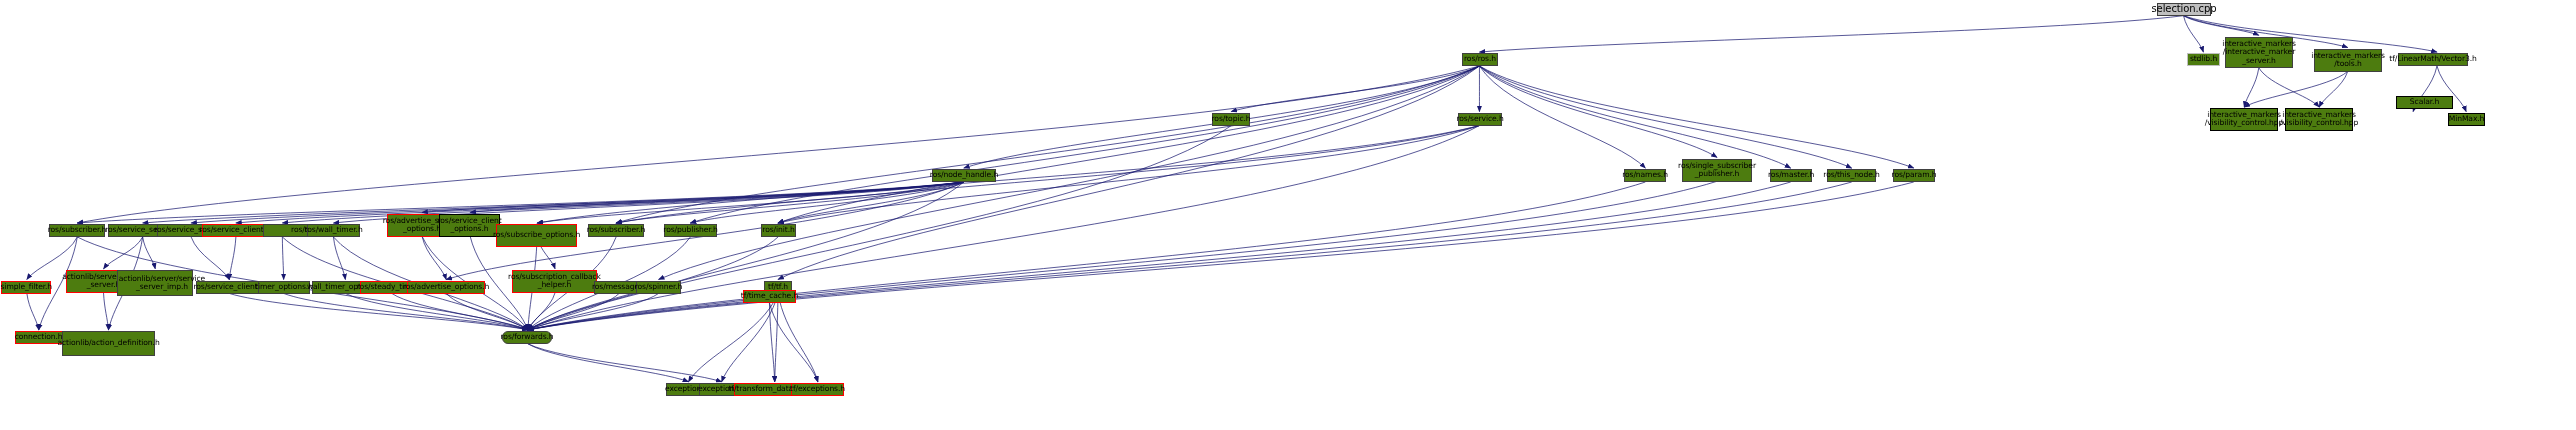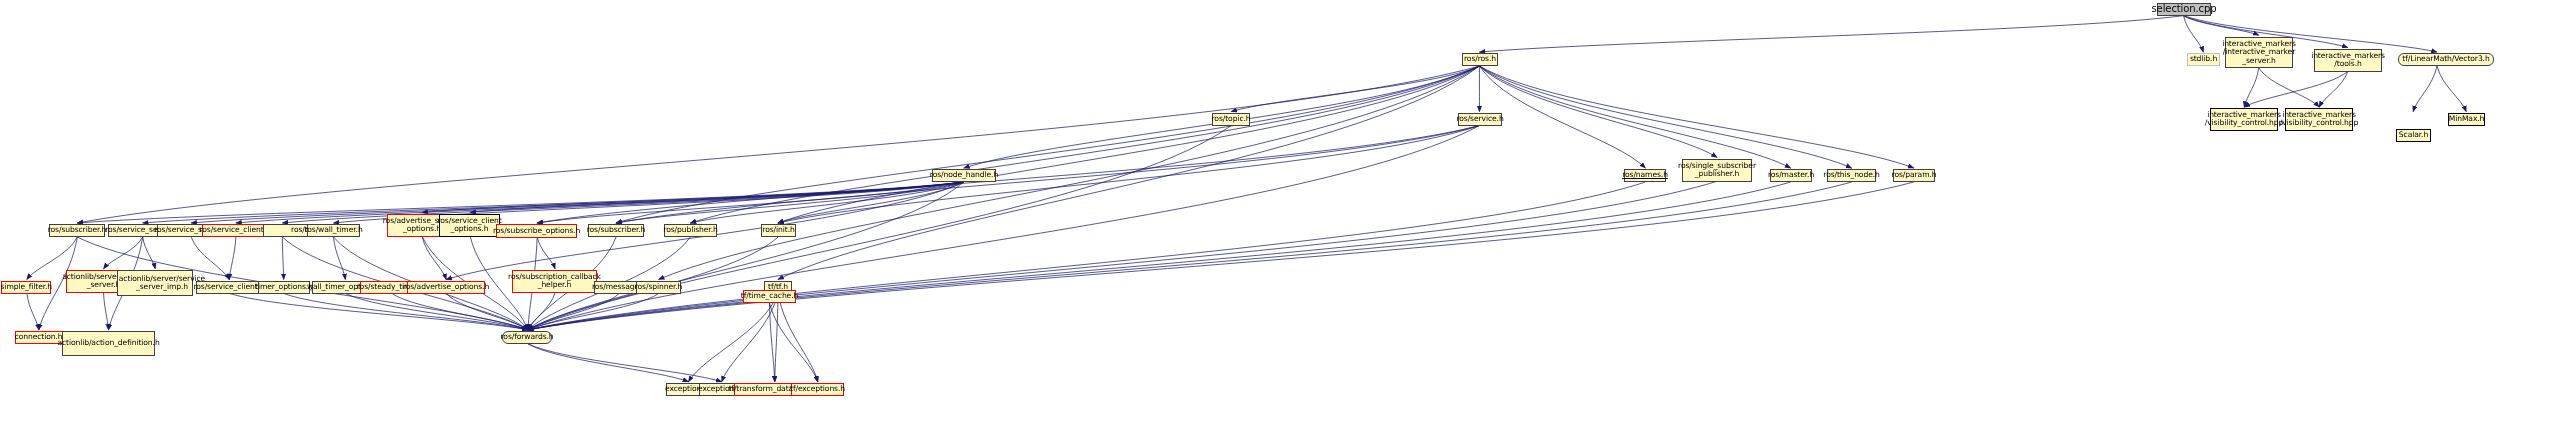--- a/index.html
+++ b/index.html
@@ -12,21 +12,21 @@
     overflow:hidden;
   }
   #edges{position:absolute;left:0;top:0;width:2576px;height:430px;}
   .node{
     position:absolute;
     box-sizing:border-box;
     display:flex;
     align-items:center;
     justify-content:center;
     text-align:center;
-    background:#fef9c3;
+    background:#4d7c0f;
     border:0.7px solid #000000;
     color:#000000;
     font-size:7.6px;
     line-height:8.3px;
     letter-spacing:-0.1px;
     white-space:pre-line;
     z-index:5;
   }
   .node.root{
     background:#bfbfbf;
@@ -139,48 +139,48 @@
       </g>
   </svg>
   <div id="node-layer">
       <div class="node root" style="left: 2157px; top: 3.1px; width: 54px; height: 12.6px;">selection.cpp</div>
       <div class="node grey" style="left: 2187px; top: 53px; width: 33px; height: 12.6px;">stdlib.h</div>
       <div class="node thick" style="left: 2225px; top: 37px; width: 68px; height: 31px;">interactive_markers
 /interactive_marker
 _server.h</div>
       <div class="node thick" style="left: 2314px; top: 49px; width: 68px; height: 22.6px;">interactive_markers
 /tools.h</div>
-      <div class="node thick" style="left: 2398px; top: 53px; width: 96px; height: 12.6px; border-radius: 6px;">tf/LinearMath/Vector3.h</div>
+      <div class="node thick" style="left: 2398px; top: 53px; width: 70px; height: 12.6px;">tf/LinearMath/Vector3.h</div>
       <div class="node " style="left: 2210px; top: 108px; width: 68px; height: 22.6px;">interactive_markers
 /visibility_control.hpp</div>
       <div class="node " style="left: 2285px; top: 108px; width: 68px; height: 22.6px;">interactive_markers
 /visibility_control.hpp</div>
-      <div class="node " style="left: 2396px; top: 129px; width: 35px; height: 12.6px;">Scalar.h</div>
+      <div class="node " style="left: 2396px; top: 96px; width: 57px; height: 12.6px;">Scalar.h</div>
       <div class="node " style="left: 2448px; top: 113px; width: 37px; height: 12.6px;">MinMax.h</div>
       <div class="node thick" style="left: 1462px; top: 53px; width: 36px; height: 12.6px;">ros/ros.h</div>
       <div class="node thick" style="left: 1212px; top: 113px; width: 38px; height: 12.6px;">ros/topic.h</div>
       <div class="node thick" style="left: 1458px; top: 113px; width: 44px; height: 12.6px;">ros/service.h</div>
       <div class="node thick" style="left: 932px; top: 169px; width: 64px; height: 12.6px;">ros/node_handle.h</div>
-      <div class="node thick" style="left: 1624px; top: 169px; width: 42px; height: 12.6px; text-decoration: underline;">ros/names.h</div>
+      <div class="node thick" style="left: 1624px; top: 169px; width: 42px; height: 12.6px;">ros/names.h</div>
       <div class="node thick" style="left: 1682px; top: 159px; width: 70px; height: 22.6px;">ros/single_subscriber
 _publisher.h</div>
       <div class="node thick" style="left: 1770px; top: 169px; width: 42px; height: 12.6px;">ros/master.h</div>
       <div class="node thick" style="left: 1827px; top: 169px; width: 49px; height: 12.6px;">ros/this_node.h</div>
       <div class="node thick" style="left: 1893px; top: 169px; width: 42px; height: 12.6px;">ros/param.h</div>
       <div class="node thick" style="left: 49px; top: 224px; width: 56px; height: 12.6px;">ros/subscriber.h</div>
       <div class="node thick" style="left: 108px; top: 224px; width: 68px; height: 12.6px;">ros/service_server.h</div>
       <div class="node thick" style="left: 157px; top: 224px; width: 68px; height: 12.6px;">ros/service_server.h</div>
       <div class="node red" style="left: 202px; top: 224px; width: 66px; height: 12.6px;">ros/service_client.h</div>
       <div class="node thick" style="left: 263px; top: 224px; width: 38px; height: 12.6px; padding-left: 47px;">ros/timer.h</div>
       <div class="node thick" style="left: 307px; top: 224px; width: 53px; height: 12.6px;">ros/wall_timer.h</div>
       <div class="node red" style="left: 387px; top: 214px; width: 70px; height: 22.6px;">ros/advertise_service
 _options.h</div>
       <div class="node " style="left: 439px; top: 214px; width: 61px; height: 22.6px;">ros/service_client
 _options.h</div>
-      <div class="node red" style="left: 496px; top: 224px; width: 81px; height: 14px;">ros/subscribe_options.h</div>
+      <div class="node red" style="left: 496px; top: 224px; width: 81px; height: 23px;">ros/subscribe_options.h</div>
       <div class="node thick" style="left: 588px; top: 224px; width: 56px; height: 12.6px;">ros/subscriber.h</div>
       <div class="node thick" style="left: 664px; top: 224px; width: 53px; height: 12.6px;">ros/publisher.h</div>
       <div class="node thick" style="left: 761px; top: 224px; width: 35px; height: 12.6px;">ros/init.h</div>
       <div class="node red" style="left: 1.3px; top: 281px; width: 50px; height: 12.6px;">simple_filter.h</div>
       <div class="node red" style="left: 66px; top: 270px; width: 75px; height: 22.6px;">actionlib/server/action
 _server.h</div>
       <div class="node thick" style="left: 117px; top: 270px; width: 76px; height: 26px; padding-left: 14px;">actionlib/server/service
 _server_imp.h</div>
       <div class="node thick" style="left: 196px; top: 281px; width: 66px; height: 12.6px;">ros/service_client.h</div>
       <div class="node thick" style="left: 258px; top: 281px; width: 52px; height: 12.6px;">timer_options.h</div>

